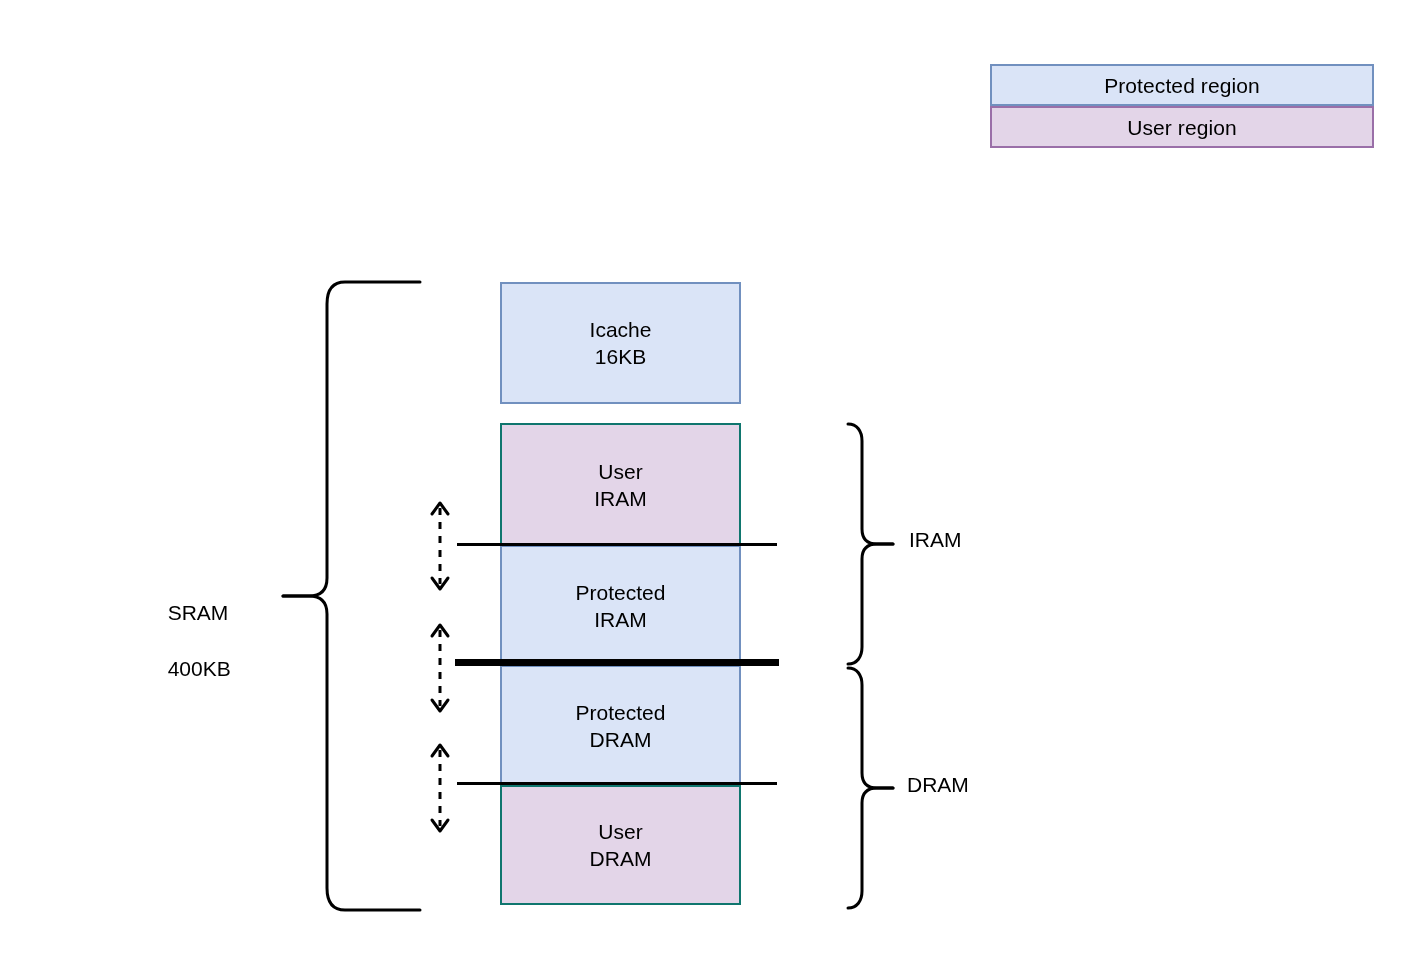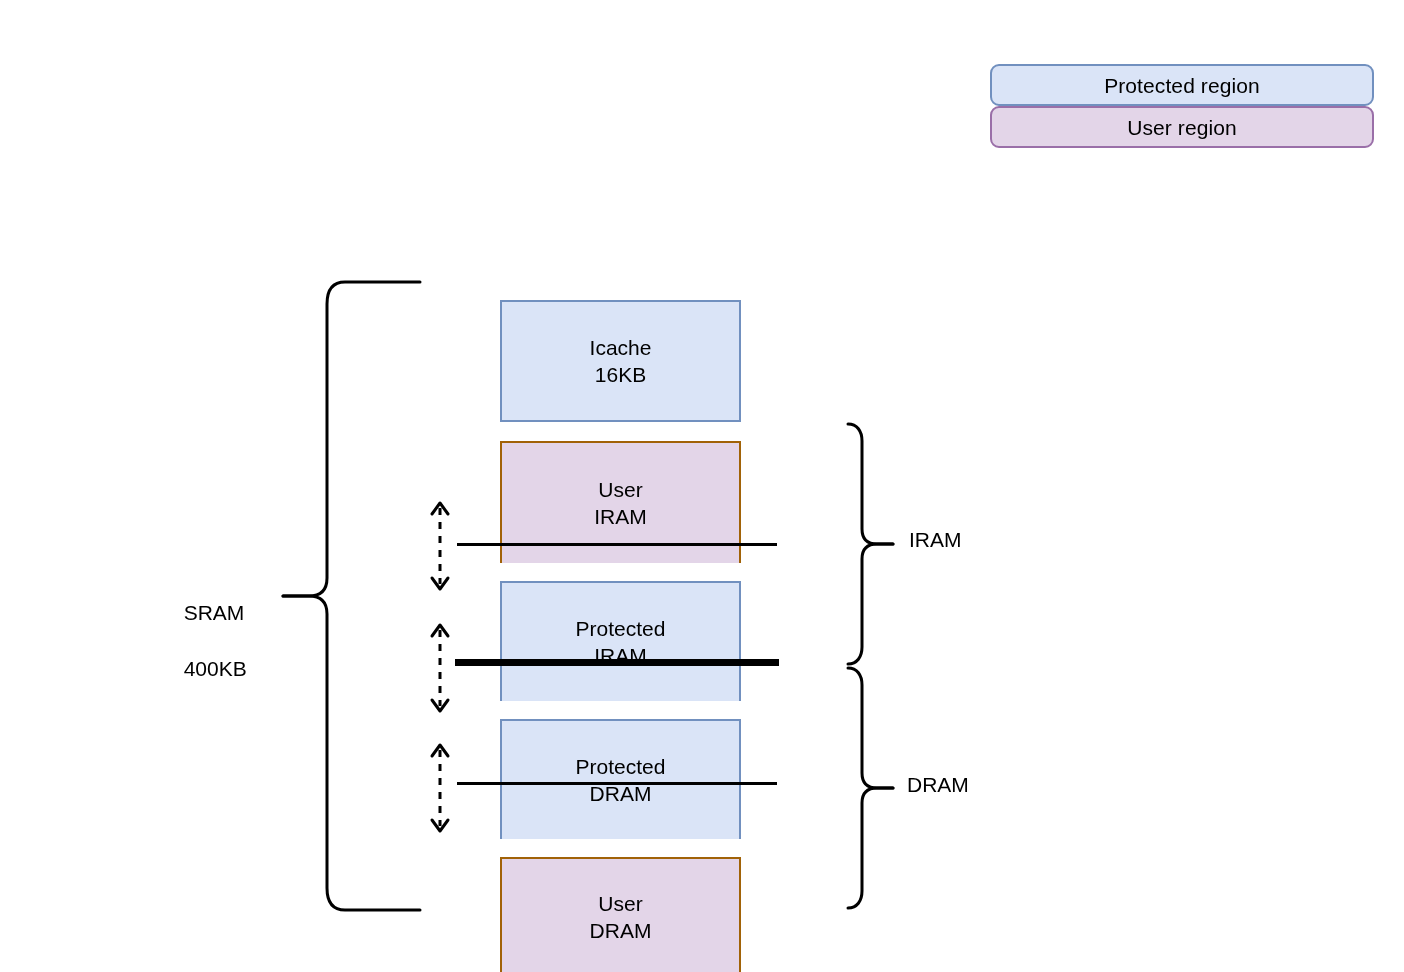--- a/index.html
+++ b/index.html
@@ -26,51 +26,49 @@
   .legend-row {
     box-sizing: border-box;
     width: 384px;
     height: 42px;
     display: flex;
     align-items: center;
     justify-content: center;
     font-size: 21px;
     line-height: 1;
     letter-spacing: 0.1px;
-    border-radius: 9px;
   }
   .legend-row.protected {
     background: #dae4f7;
     border: 2px solid #7190bf;
   }
   .legend-row.user {
     background: #e3d5e8;
     background: #e3d5e8;
     border: 2px solid #9a6fa8;
   }
   .mem-block {
     box-sizing: border-box;
     width: 241px;
     display: flex;
     flex-direction: column;
     align-items: center;
     justify-content: center;
     font-size: 21px;
     line-height: 27px;
     text-align: center;
-    margin-top: 18px;
   }
   .mem-block .ln { display: block; }
   .blk-protected {
     background: #dae4f7;
     border: 2px solid #7190bf;
   }
   .blk-user {
     background: #e3d5e8;
-    border: 2px solid #a16207;
+    border: 2px solid #0f766e;
   }
   
   .stack {
     position: absolute;
     left: 500px;
     top: 423px;
     width: 241px;
   }
   .stack .mem-block { border-bottom-width: 0; }
   .stack .mem-block:last-child { border-bottom-width: 2px; }
@@ -109,21 +107,21 @@
   .brace svg { display: block; overflow: visible; }
 
   
   .lbl {
     position: absolute;
     font-size: 21px;
     line-height: 28px;
     white-space: pre;
     color: #000;
   }
-  #lbl-sram { left: 172px; top: 571px; text-align: left; }
+  #lbl-sram { left: 156px; top: 571px; text-align: left; }
   #lbl-iram { left: 909px; top: 526px; }
   #lbl-dram { left: 907px; top: 771px; }
 </style>
 </head>
 <body>
 
 <div class="legend">
   <div class="legend-row protected">
     <span>Protected region</span>
   </div>

